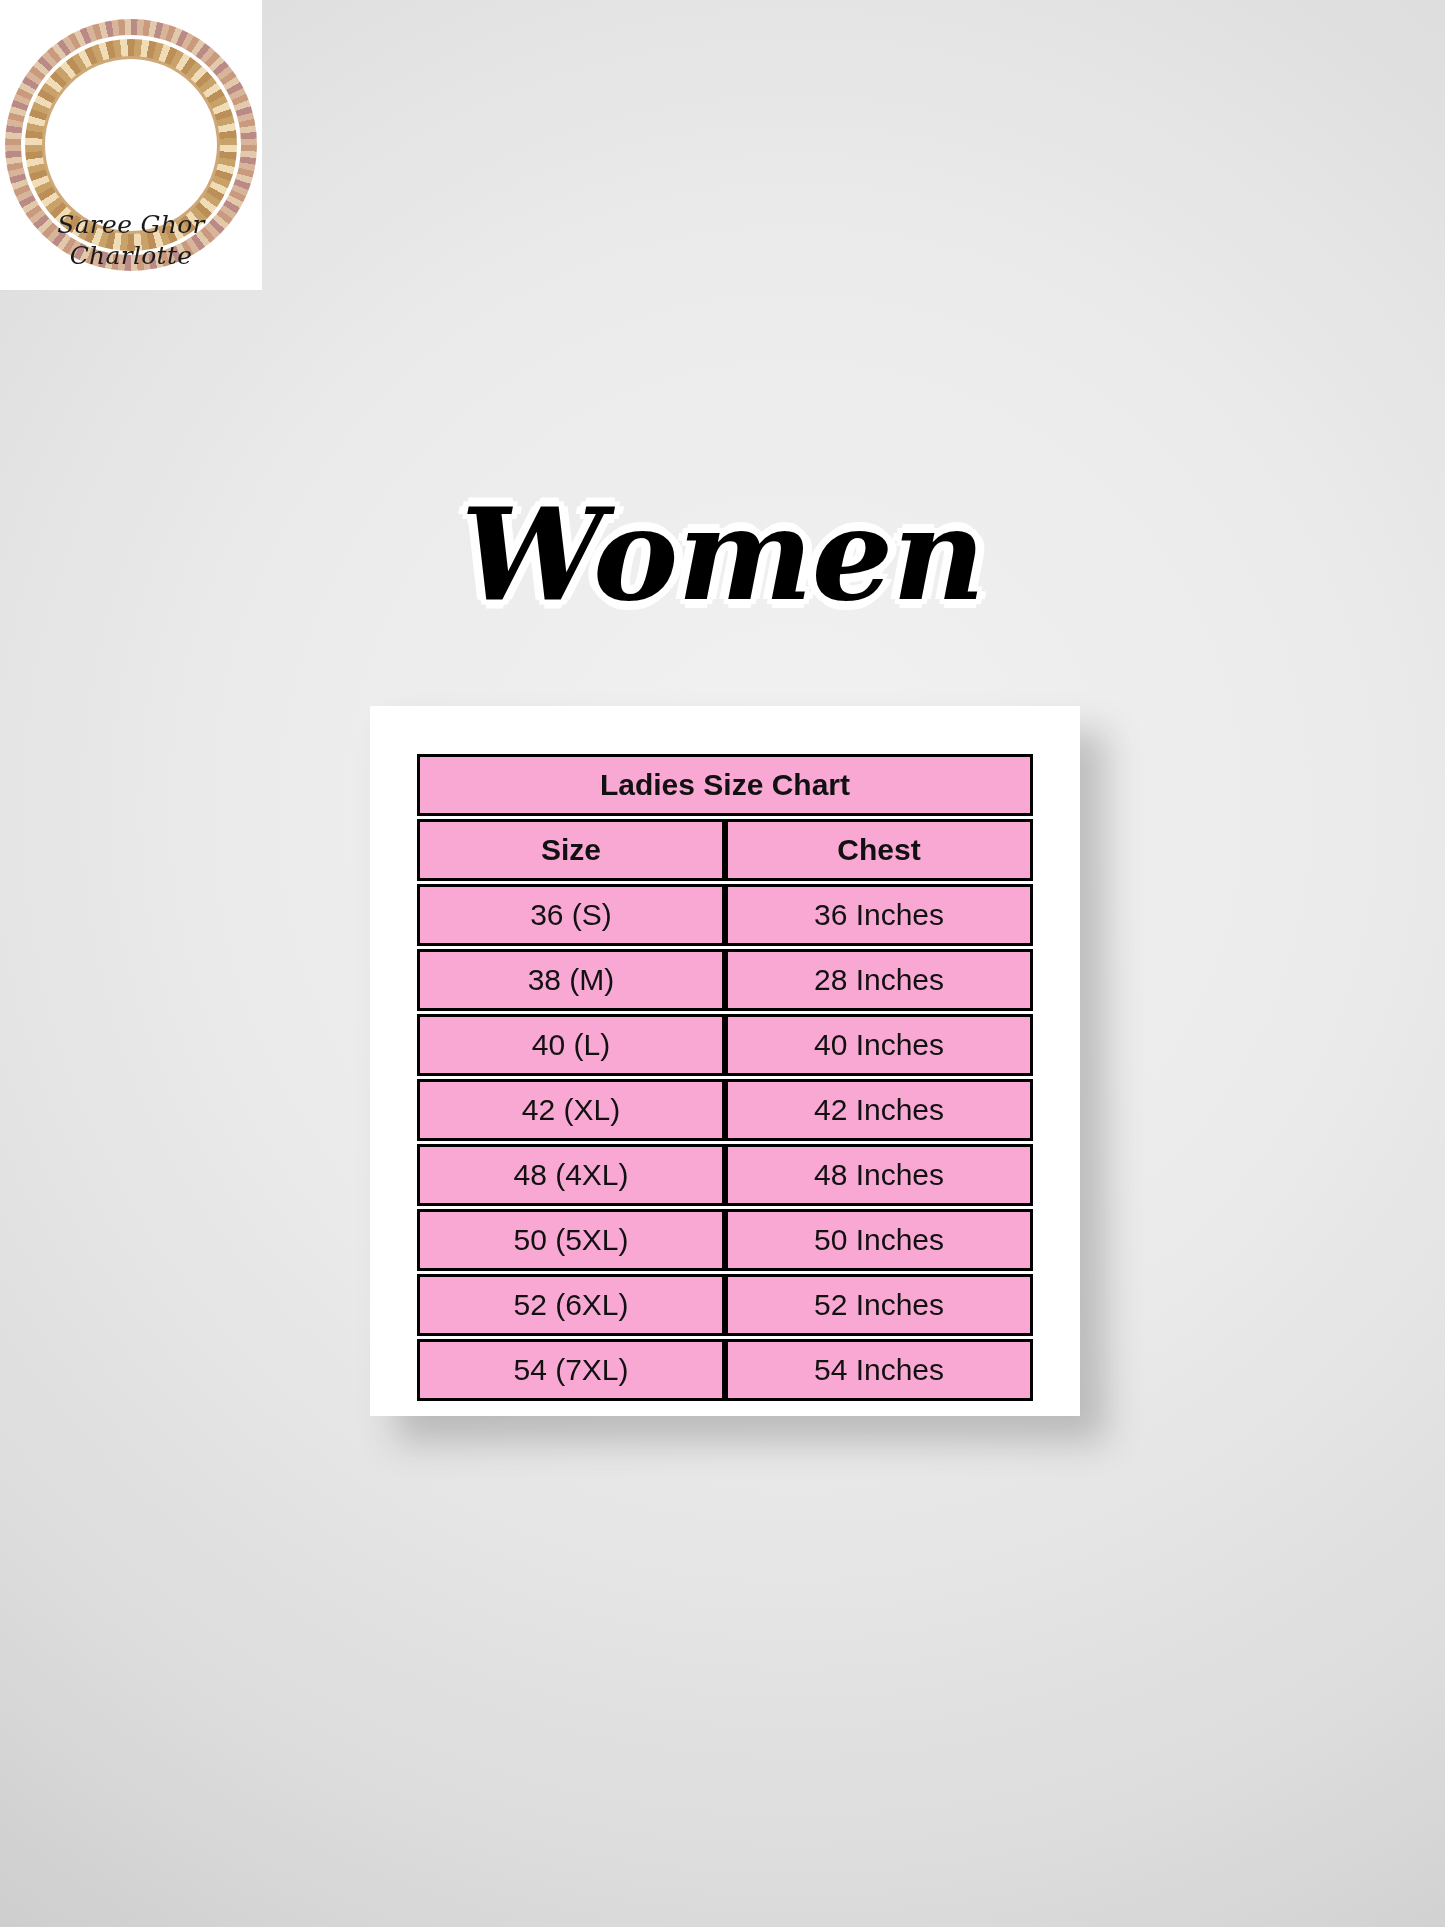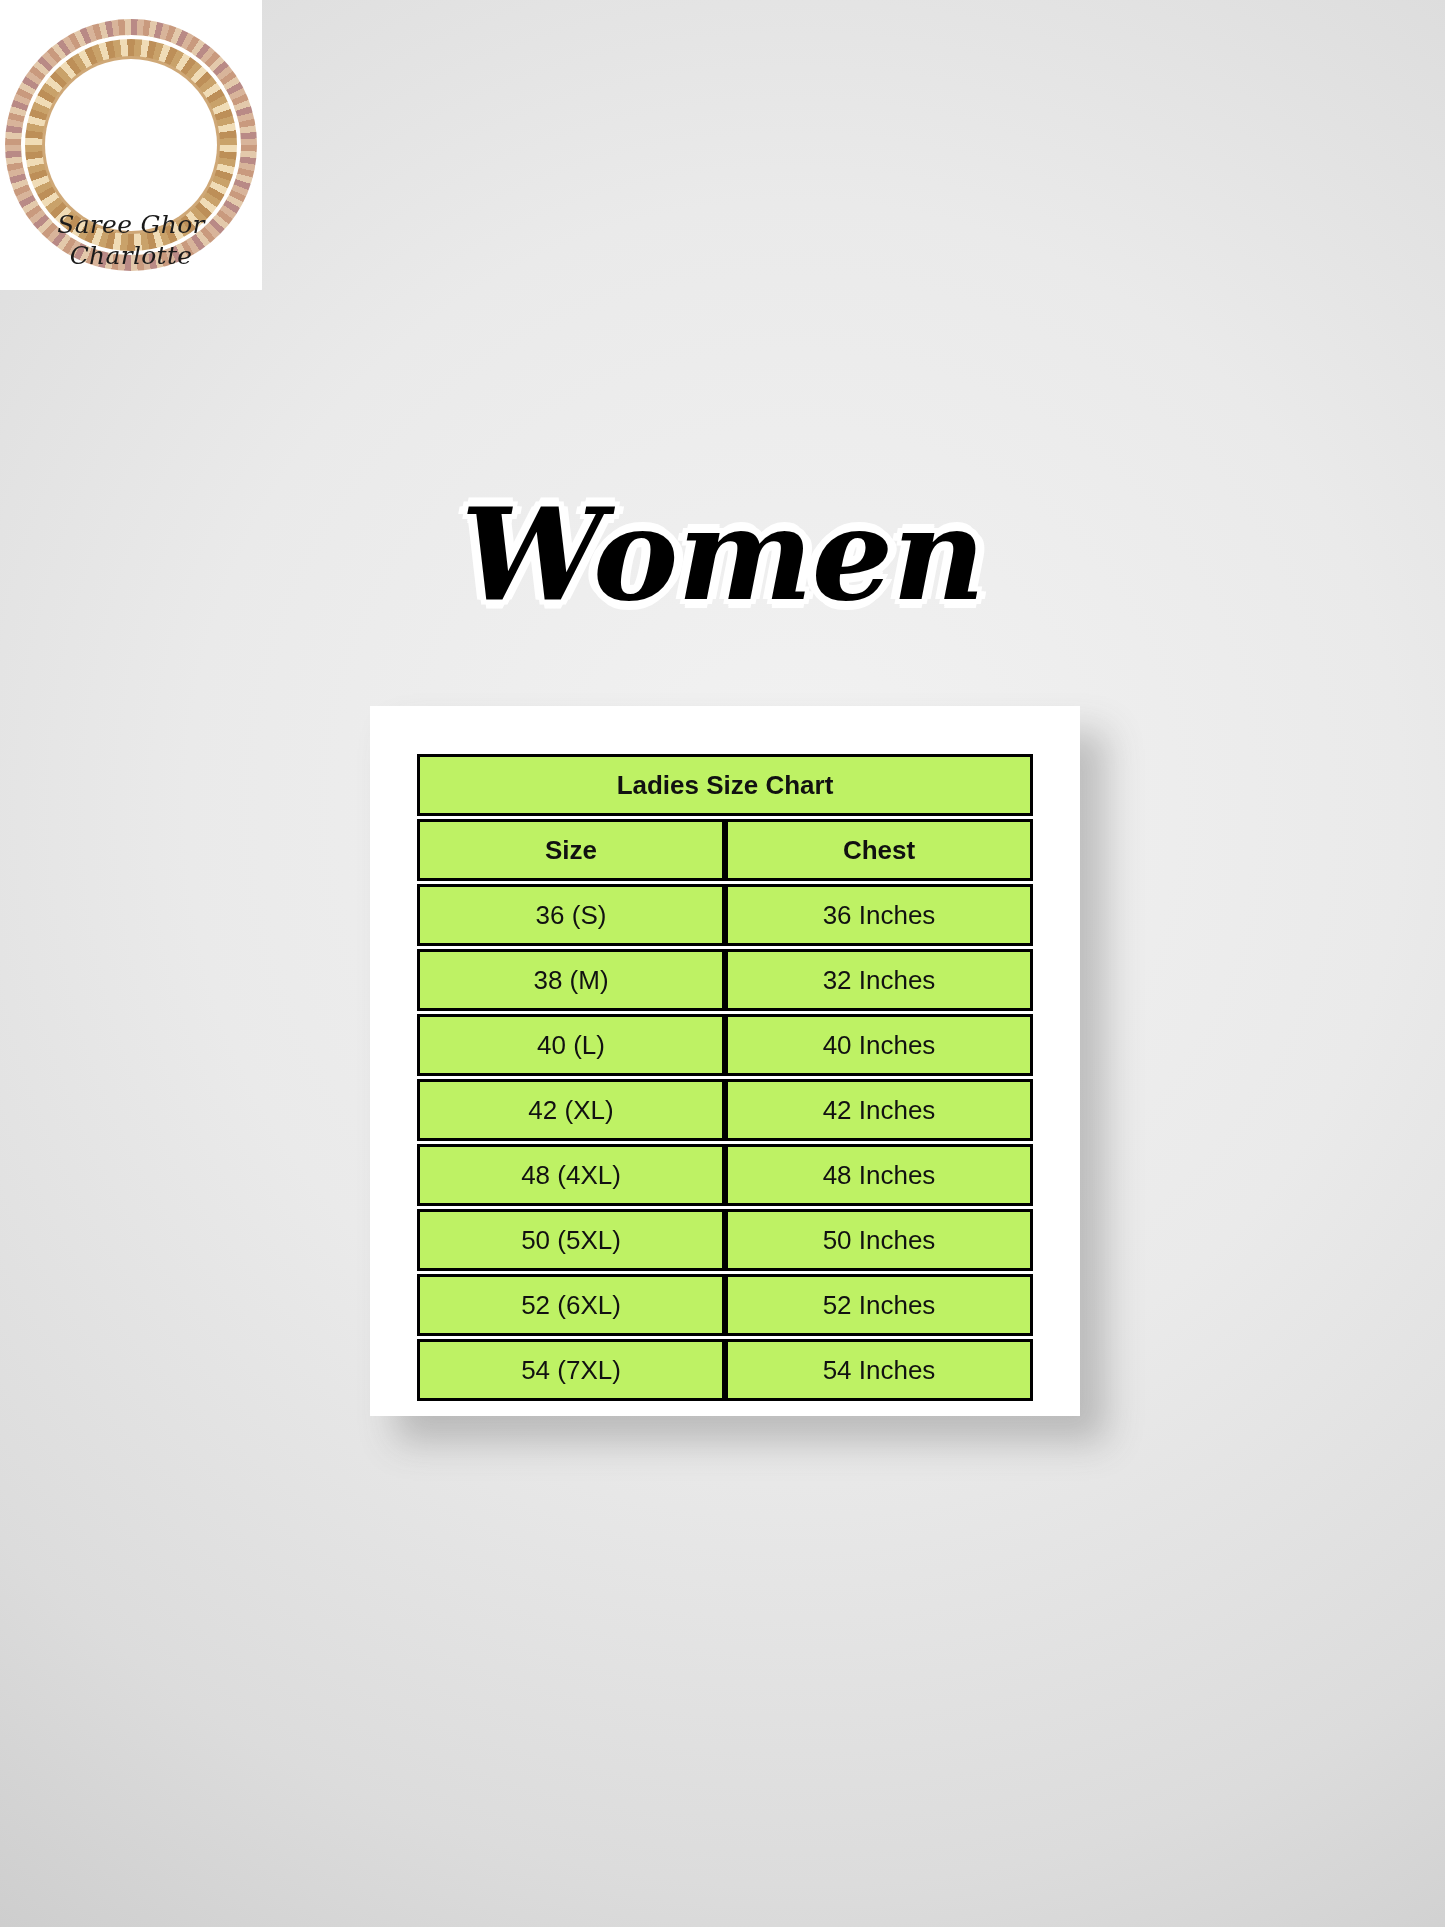--- a/index.html
+++ b/index.html
@@ -119,25 +119,25 @@
 
   table.size-chart {
     width: 100%;
     border-collapse: separate;
     border-spacing: 0 3px;
     table-layout: fixed;
   }
   table.size-chart td {
     border: 3px solid #000000;
     text-align: center;
-    font-size: 26px;
+    font-size: 30px;
     color: #111111;
     height: 56px;
     padding: 0 4px;
-    background: #bef264;
+    background: #f9a8d4;
     font-family: "Liberation Sans", sans-serif;
   }
   td.head-main {
     background: #dbe6f3;
     font-weight: bold;
     font-size: 33px;
     height: 62px;
   }
   td.head-col {
     background: #dbe6f3;
@@ -171,21 +171,21 @@
       <tr>
         <td class="head-col">Size</td>
         <td class="head-col">Chest</td>
       </tr>
       <tr>
         <td>36  (S)</td>
         <td>36 Inches</td>
       </tr>
       <tr>
         <td>38 (M)</td>
-        <td>32 Inches</td>
+        <td>28 Inches</td>
       </tr>
       <tr>
         <td>40  (L)</td>
         <td>40 Inches</td>
       </tr>
       <tr>
         <td>42 (XL)</td>
         <td>42 Inches</td>
       </tr>
       <tr>

